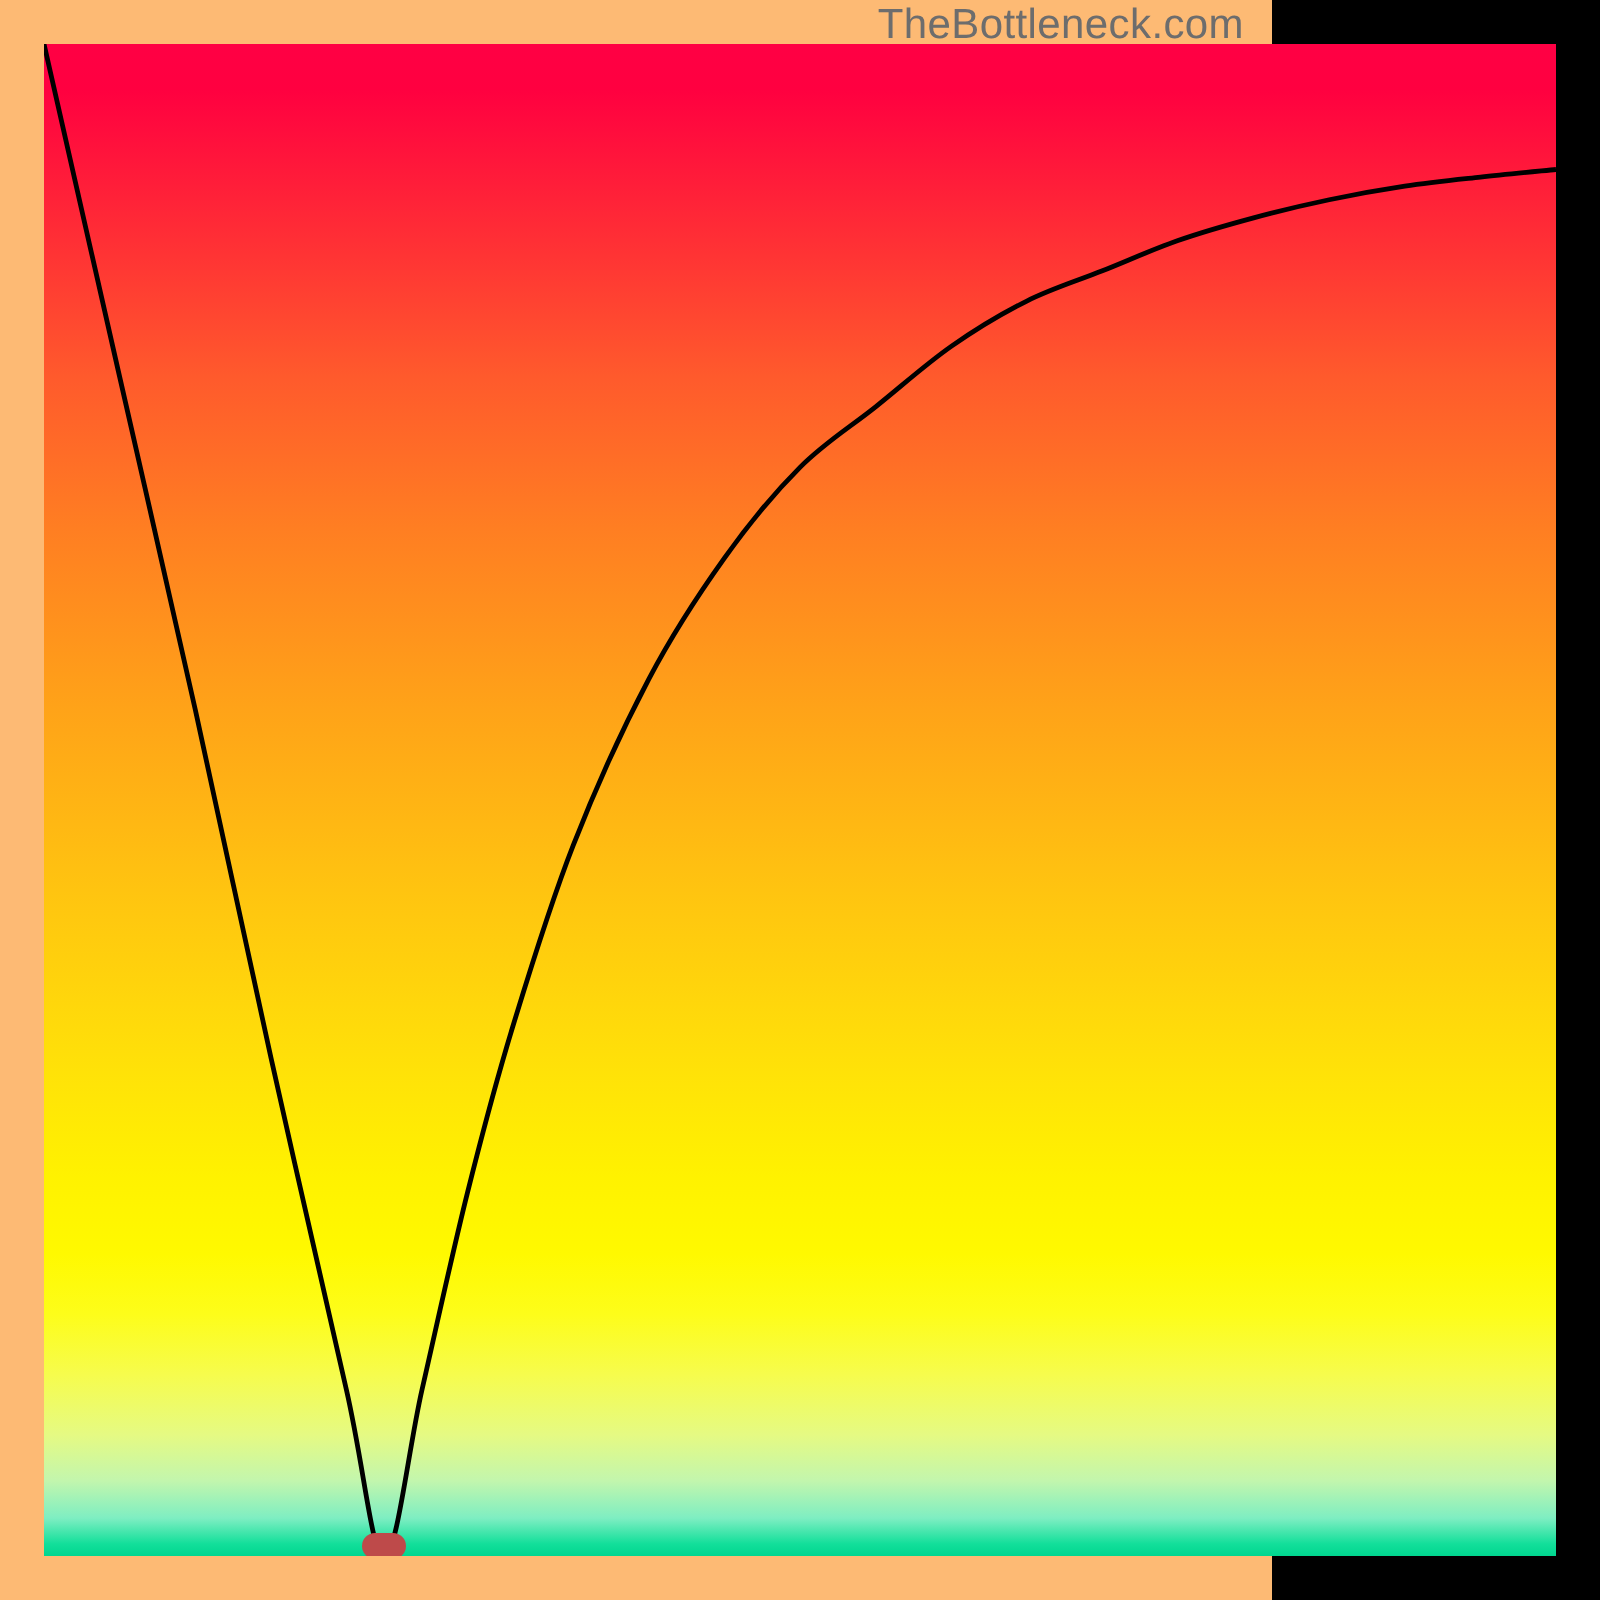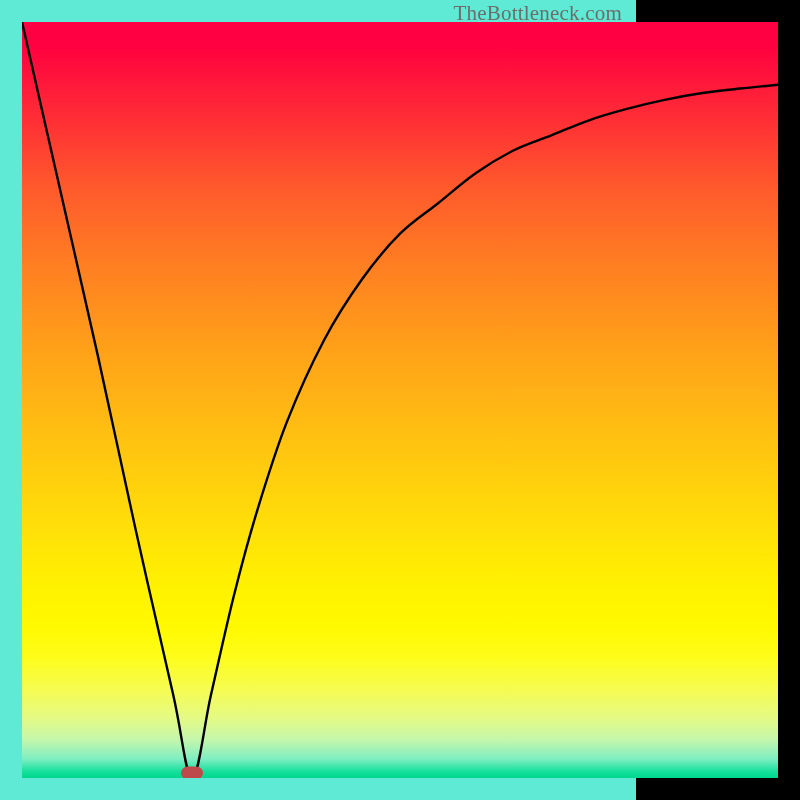--- a/index.html
+++ b/index.html
@@ -10,22 +10,21 @@
     background: #000;
     overflow: hidden;
     font-family: Arial, Helvetica, sans-serif;
   }
   .frame {
     position: absolute;
     top: 0;
     left: 0;
     width: 636px;
     height: 800px;
-    background: #5eead4;
-    font-family: Liberation Serif, serif;
+    background: #fdba74;
   }
   .plot {
     position: absolute;
     top: 22px;
     left: 22px;
     width: 756px;
     height: 756px;
     overflow: hidden;
   }
   .gradient-bg {

